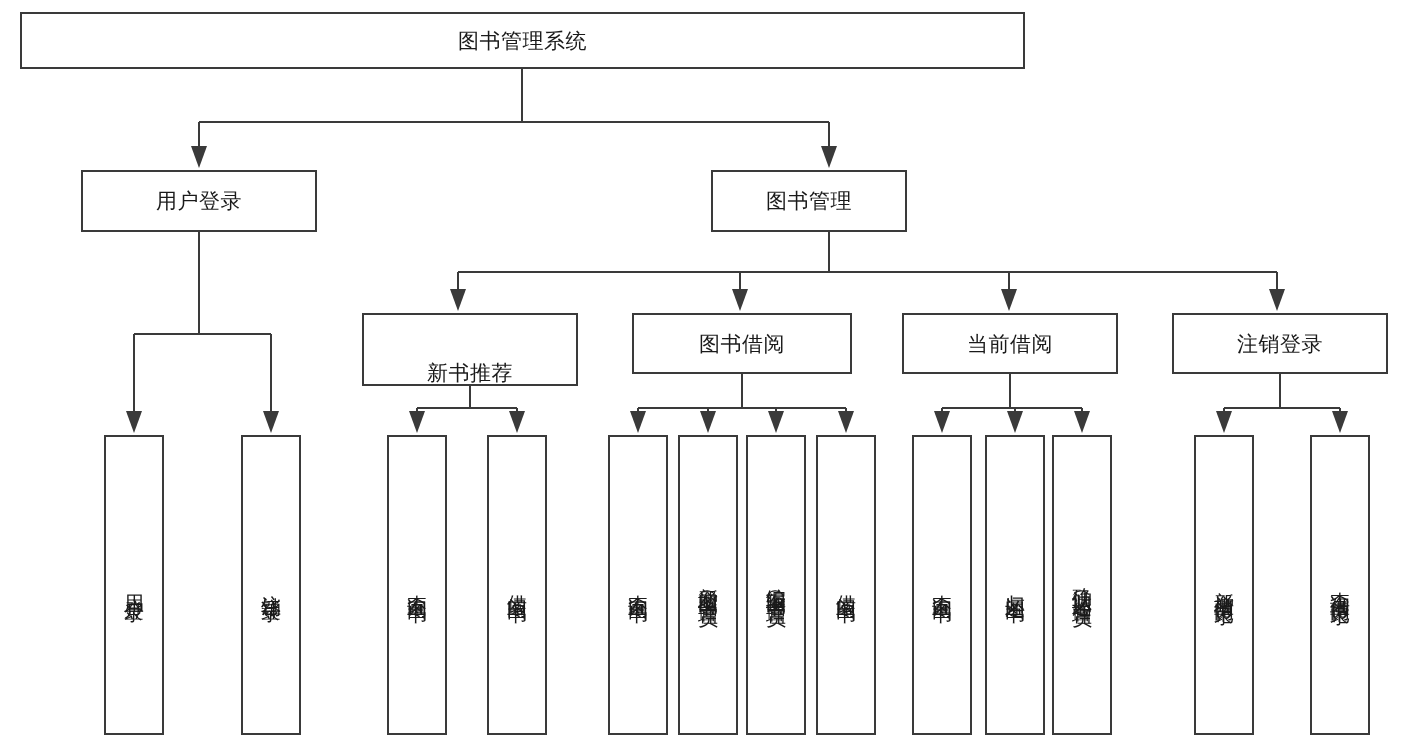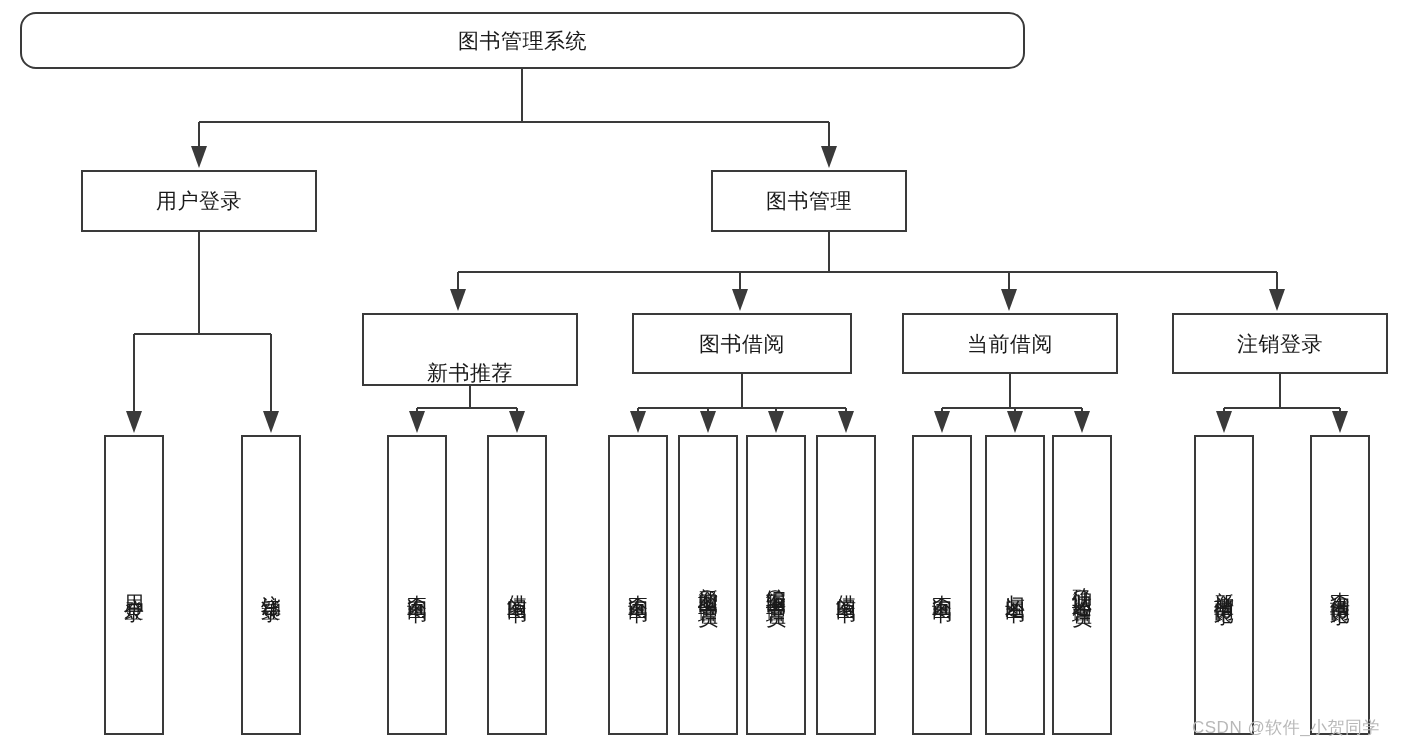--- a/index.html
+++ b/index.html
@@ -119,21 +119,21 @@
       <line x1="1082" y1="408" x2="1082" y2="413" stroke="#3a3a3a" stroke-width="2.6" shape-rendering="crispEdges"></line>
       <polygon points="1074,411 1090,411 1082,433" fill="#3a3a3a"></polygon>
       <line x1="1280" y1="374" x2="1280" y2="408" stroke="#3a3a3a" stroke-width="2.6" shape-rendering="crispEdges"></line>
       <line x1="1224" y1="408" x2="1340" y2="408" stroke="#3a3a3a" stroke-width="2.6" shape-rendering="crispEdges"></line>
       <line x1="1224" y1="408" x2="1224" y2="413" stroke="#3a3a3a" stroke-width="2.6" shape-rendering="crispEdges"></line>
       <polygon points="1216,411 1232,411 1224,433" fill="#3a3a3a"></polygon>
       <line x1="1340" y1="408" x2="1340" y2="413" stroke="#3a3a3a" stroke-width="2.6" shape-rendering="crispEdges"></line>
       <polygon points="1332,411 1348,411 1340,433" fill="#3a3a3a"></polygon>
     </svg>
   <div id="node-layer">
-      <div class="node-box root-node" style="left: 20px; top: 12px; width: 1005px; height: 57px; border-radius: 16px;">
+      <div class="node-box root-node" style="left: 20px; top: 12px; width: 1005px; height: 57px;">
         <span class="node-label-h">图书管理系统</span>
       </div>
       <div class="node-box branch-node" style="left: 81px; top: 170px; width: 236px; height: 62px;">
         <span class="node-label-h">用户登录</span>
       </div>
       <div class="node-box branch-node" style="left: 711px; top: 170px; width: 196px; height: 62px;">
         <span class="node-label-h">图书管理</span>
       </div>
       <div class="node-box branch-node" style="left: 362px; top: 313px; width: 216px; height: 73px; align-items: flex-end;">
         <span class="node-label-h">新书推荐</span>
@@ -180,14 +180,13 @@
       <div class="node-box leaf-node" style="left: 1052px; top: 435px; width: 60px; height: 300px;">
         <span class="node-label-v">确认归还（管理员）</span>
       </div>
       <div class="node-box leaf-node" style="left: 1194px; top: 435px; width: 60px; height: 300px;">
         <span class="node-label-v">新增借阅记录</span>
       </div>
       <div class="node-box leaf-node" style="left: 1310px; top: 435px; width: 60px; height: 300px;">
         <span class="node-label-v">查询借阅记录</span>
       </div>
     </div>
-  <div class="watermark" style="left: 1192px; top: 716px;">CSDN @软件_小贺同学</div>
 </div>
 
 </body></html>

